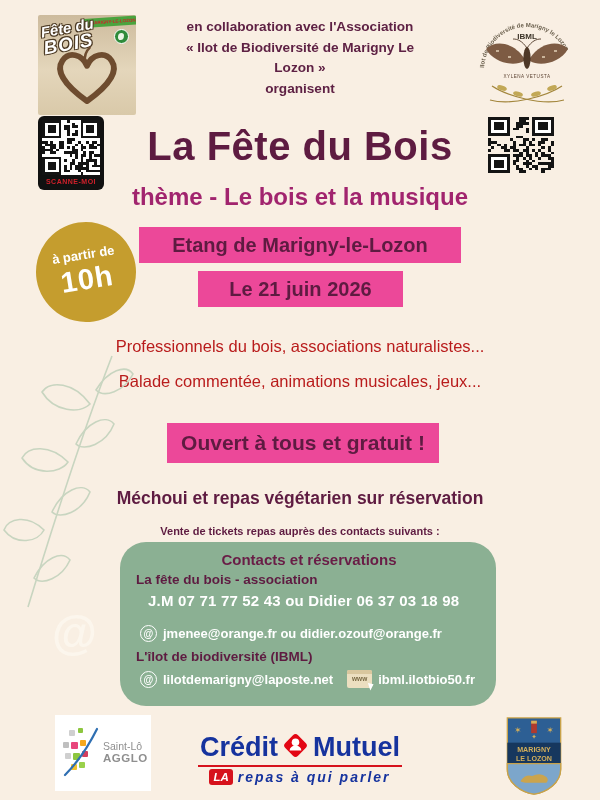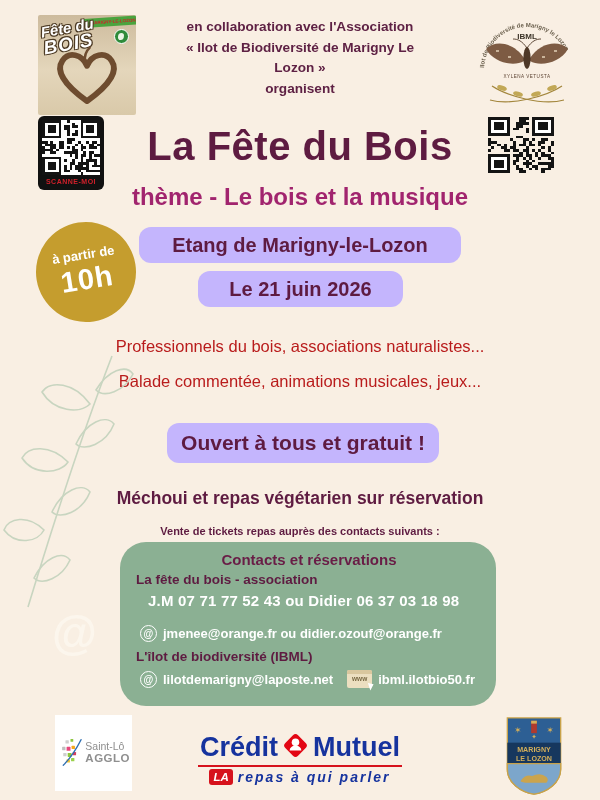--- a/index.html
+++ b/index.html
@@ -26,21 +26,21 @@
 
   
   .intro{left:135px;top:17px;width:330px;text-align:center;color:#5e2144;font-size:13.6px;font-weight:600;line-height:20.5px;}
 
   
   .ibml{left:468px;top:8px;width:118px;height:106px;}
 
   
   .title{left:0;right:0;top:124px;text-align:center;font-size:40px;font-weight:800;color:#5e1b41;letter-spacing:.5px;}
   .subtitle{left:0;right:0;top:183px;text-align:center;font-size:24px;font-weight:700;color:#a1246e;}
-  .banner{background:#c4b5fd;color:#5e1b41;font-weight:800;text-align:center;border-radius:12px;}
+  .banner{background:#ec4899;color:#5e1b41;font-weight:800;text-align:center;}
   .b-loc{left:139px;top:227px;width:322px;height:36px;font-size:20px;line-height:36px;}
   .b-date{left:198px;top:271px;width:205px;height:36px;font-size:20px;line-height:36px;}
   .b-open{left:167px;top:423px;width:272px;height:40px;font-size:21px;line-height:40px;}
 
   .badge{left:36px;top:222px;width:100px;height:100px;border-radius:50%;background:#c59d2e;color:#fff;text-align:center;transform:rotate(-9deg);}
   .badge .p1{margin-top:25px;font-size:13px;font-weight:700;}
   .badge .p2{font-size:29px;font-weight:800;letter-spacing:1px;margin-top:1px;}
 
   .desc{left:0;right:0;text-align:center;color:#b91c1c;font-size:16.5px;}
   .d1{top:337px;} .d2{top:372px;}
@@ -59,21 +59,21 @@
   .at-icon{flex:none;width:15px;height:15px;border:1.4px solid #fff;border-radius:50%;font-size:10px;line-height:15px;text-align:center;font-weight:700;}
   .c-ibml{color:#5e1b41;font-weight:700;font-size:13.5px;margin-top:7px;}
   .www-icon{flex:none;width:25px;height:18px;background:#ecdfc0;border-radius:2px;position:relative;margin-left:8px;}
   .www-icon .bar{position:absolute;left:0;top:0;width:100%;height:4px;background:#d9c79e;border-radius:2px 2px 0 0;}
   .www-icon .txt{position:absolute;left:0;top:5px;width:100%;text-align:center;font-size:6.5px;font-weight:800;color:#7a6a45;}
   .www-icon .cur{position:absolute;right:-2px;bottom:-2px;width:0;height:0;border-left:5px solid #fff;border-top:3px solid transparent;border-bottom:5px solid transparent;transform:rotate(-18deg);}
 
   .at-watermark{left:52px;top:606px;font-size:46px;font-weight:700;color:#fffdf6;opacity:.55;}
 
   
-  .saintlo{left:55px;top:715px;width:77px;height:76px;background:#fff;display:flex;align-items:center;gap:2px;box-sizing:border-box;padding:6px 2px 6px 6px;}
+  .saintlo{left:55px;top:715px;width:96px;height:76px;background:#fff;display:flex;align-items:center;gap:2px;box-sizing:border-box;padding:6px 2px 6px 6px;}
   .saintlo .txt{color:#8f8f8f;line-height:1.05;}
   .saintlo .s1{font-size:10.5px;}
   .saintlo .s2{font-size:11.5px;font-weight:700;letter-spacing:.5px;}
 
   .cm{left:50%;top:732px;transform:translateX(-50%);width:212px;text-align:center;}
   .cm-top{display:flex;justify-content:center;gap:4px;color:#16339e;font-weight:800;font-size:27px;}
   .cm-line{height:2px;background:#d6121c;margin:2px 4px 2px 4px;}
   .cm-tag{display:flex;align-items:center;justify-content:center;gap:5px;}
   .cm-la{background:#d6121c;color:#fff;font-weight:800;font-style:italic;font-size:11.5px;padding:2px 4px;border-radius:3px;}
   .cm-tagline{color:#16339e;font-weight:800;font-style:italic;font-size:14px;letter-spacing:2px;white-space:nowrap;}

